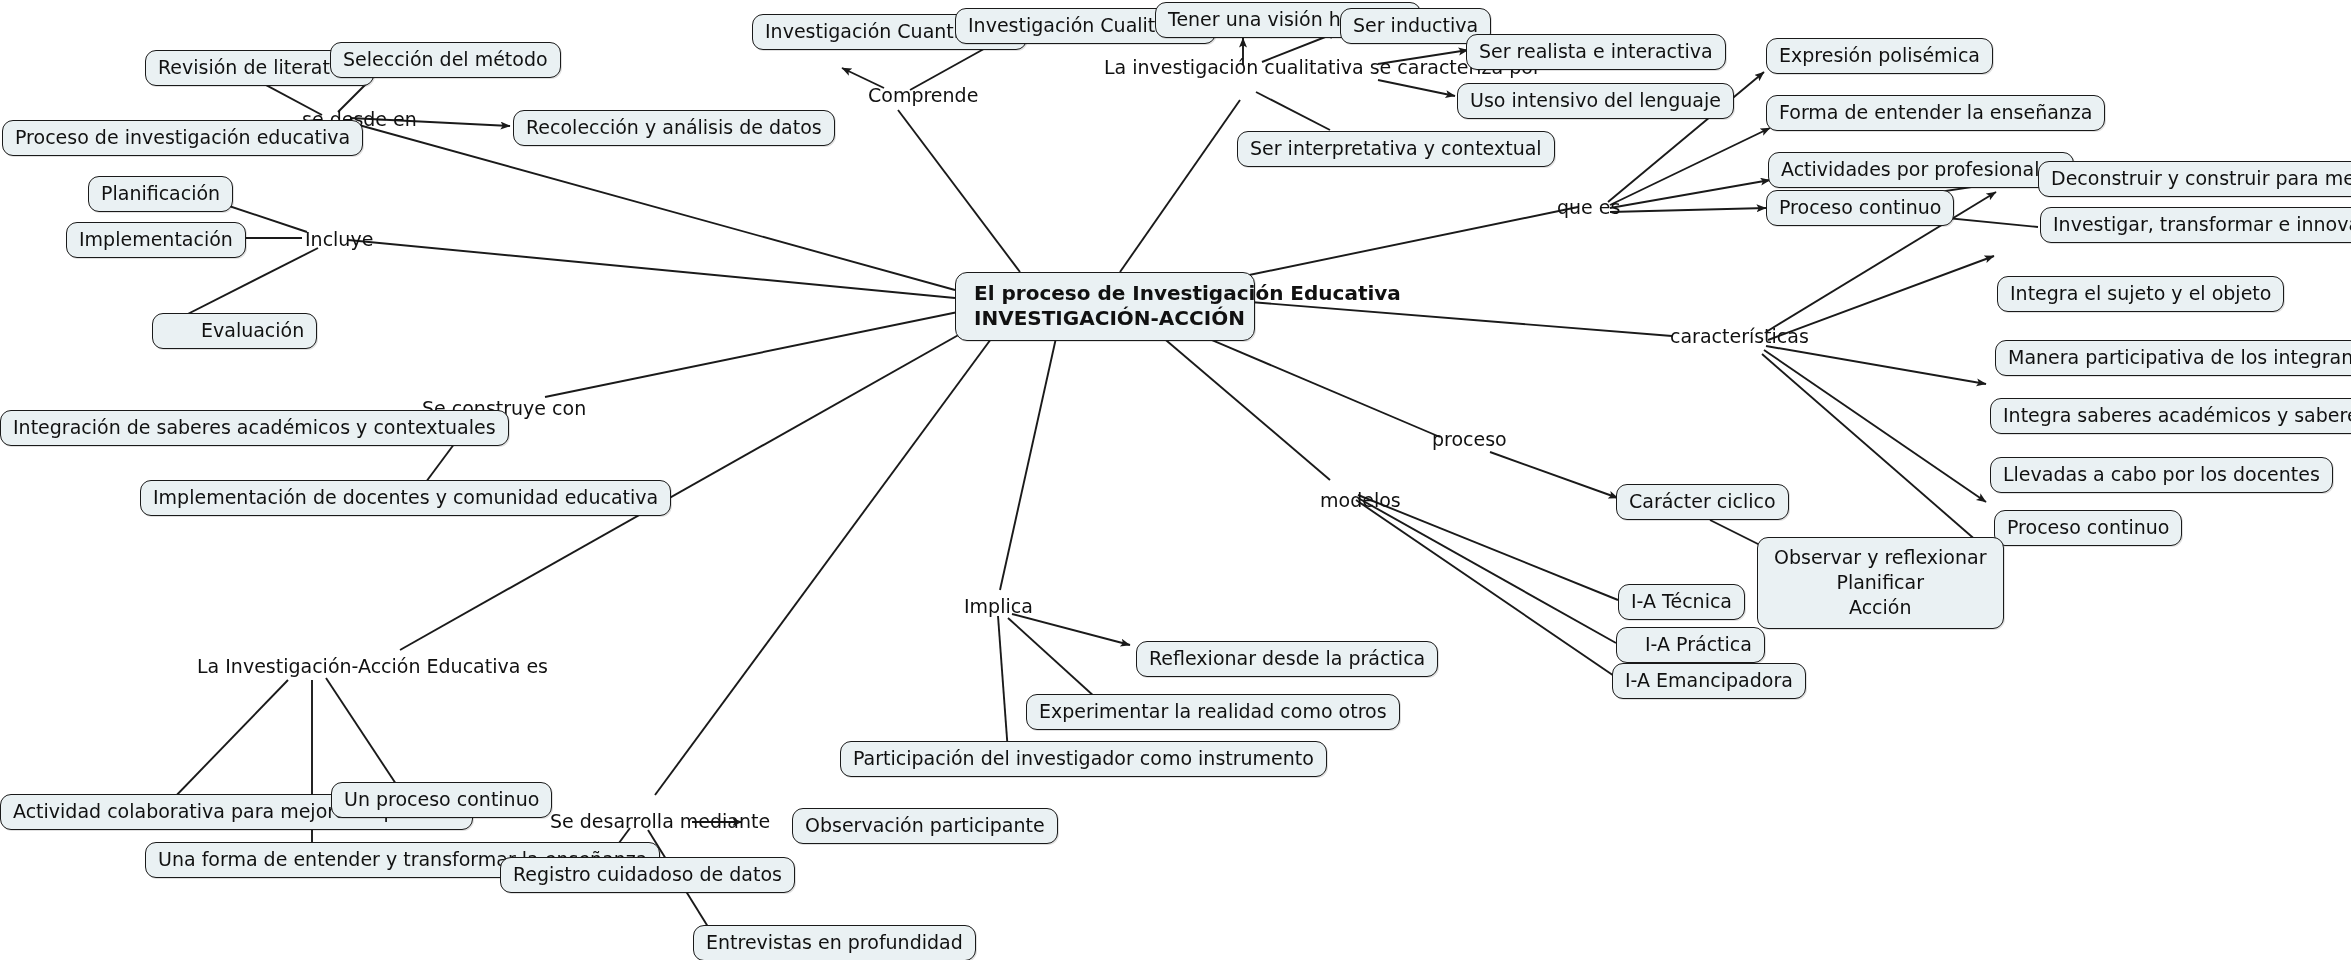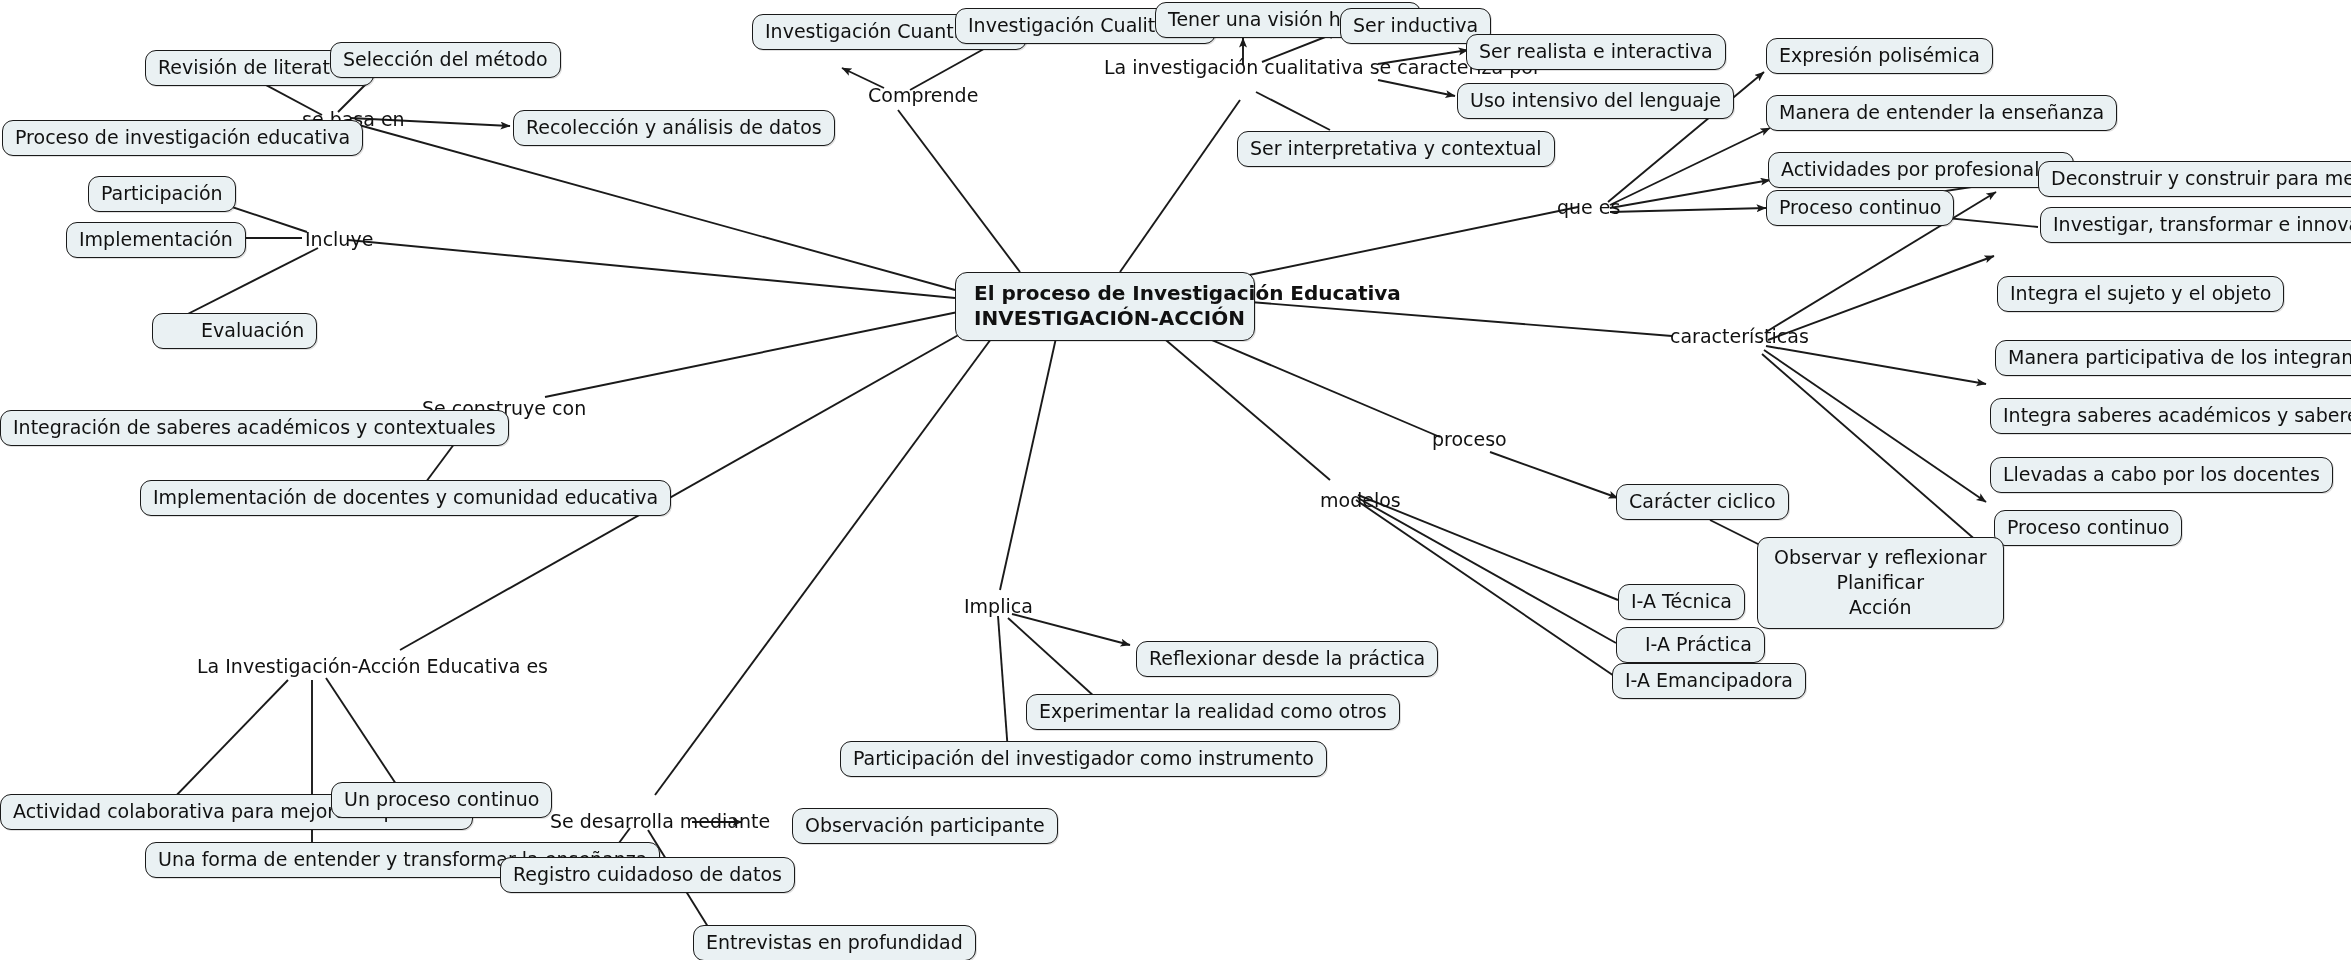--- a/index.html
+++ b/index.html
@@ -117,21 +117,21 @@
       <path d="M312,680 L312,870"></path>
       <path d="M326,678 L400,790"></path>
 
       <path name="root-se-desarrolla" d="M1005,320 L655,795"></path>
       <path d="M692,822 L742,822" marker-end="url(#ah)"></path>
       <path d="M630,828 L605,862"></path>
       <path d="M648,830 L710,930"></path>
     </g>
   </svg>
 
-  <div class="linklabel" style="left:300px;top:108px;">se basa en</div>
+  <div class="linklabel" style="left:300px;top:108px;">se desde en</div>
   <div class="linklabel" style="left:303px;top:228px;">Incluye</div>
   <div class="linklabel" style="left:866px;top:84px;">Comprende</div>
   <div class="linklabel" style="left:1102px;top:56px;">La investigación cualitativa se caracteriza por</div>
   <div class="linklabel" style="left:1555px;top:196px;">que es</div>
   <div class="linklabel" style="left:1668px;top:325px;">características</div>
   <div class="linklabel" style="left:1430px;top:428px;">proceso</div>
   <div class="linklabel" style="left:1318px;top:472px;margin-top:17px;">modelos</div>
   <div class="linklabel" style="left:962px;top:595px;">Implica</div>
   <div class="linklabel" style="left:420px;top:397px;">Se construye con</div>
   <div class="linklabel" style="left:195px;top:655px;">La Investigación-Acción Educativa es</div>
@@ -140,35 +140,35 @@
   <div class="node root" style="left:955px;top:272px;width:300px;">
     <div>El proceso de Investigación Educativa</div>
     <div>INVESTIGACIÓN-ACCIÓN</div>
   </div>
 
   <div class="node" style="left:2px;top:120px;">Proceso de investigación educativa</div>
   <div class="node" style="left:145px;top:50px;">Revisión de literatura</div>
   <div class="node" style="left:330px;top:42px;">Selección del método</div>
   <div class="node" style="left:513px;top:110px;">Recolección y análisis de datos</div>
 
-  <div class="node" style="left:88px;top:176px;">Participación</div>
+  <div class="node" style="left:88px;top:176px;">Planificación</div>
   <div class="node" style="left:66px;top:222px;">Implementación</div>
   <div class="node" style="left:152px;top:313px;padding-left:48px;">Evaluación</div>
 
   <div class="node" style="left:752px;top:14px;">Investigación Cuantitativa</div>
   <div class="node" style="left:955px;top:8px;">Investigación Cualitativa</div>
 
   <div class="node" style="left:1155px;top:2px;">Tener una visión holística</div>
   <div class="node" style="left:1340px;top:8px;">Ser inductiva</div>
   <div class="node" style="left:1457px;top:83px;">Uso intensivo del lenguaje</div>
   <div class="node" style="left:1466px;top:34px;">Ser realista e interactiva</div>
   <div class="node" style="left:1237px;top:131px;">Ser interpretativa y contextual</div>
 
   <div class="node" style="left:1766px;top:38px;">Expresión polisémica</div>
-  <div class="node" style="left:1766px;top:95px;">Manera de entender la enseñanza</div>
+  <div class="node" style="left:1766px;top:95px;">Forma de entender la enseñanza</div>
   <div class="node" style="left:1768px;top:152px;">Actividades por profesionales</div>
   <div class="node" style="left:1766px;top:190px;">Proceso continuo</div>
   <div class="node" style="left:2038px;top:161px;">Deconstruir y construir para mejorar aprendizaje</div>
   <div class="node" style="left:2040px;top:207px;">Investigar, transformar e innovar</div>
 
   <div class="node" style="left:1997px;top:276px;">Integra el sujeto y el objeto</div>
   <div class="node" style="left:1995px;top:340px;">Manera participativa de los integrantes</div>
   <div class="node" style="left:1990px;top:398px;">Integra saberes académicos y saberes de contexto</div>
   <div class="node" style="left:1990px;top:457px;">Llevadas a cabo por los docentes</div>
   <div class="node" style="left:1994px;top:510px;">Proceso continuo</div>

